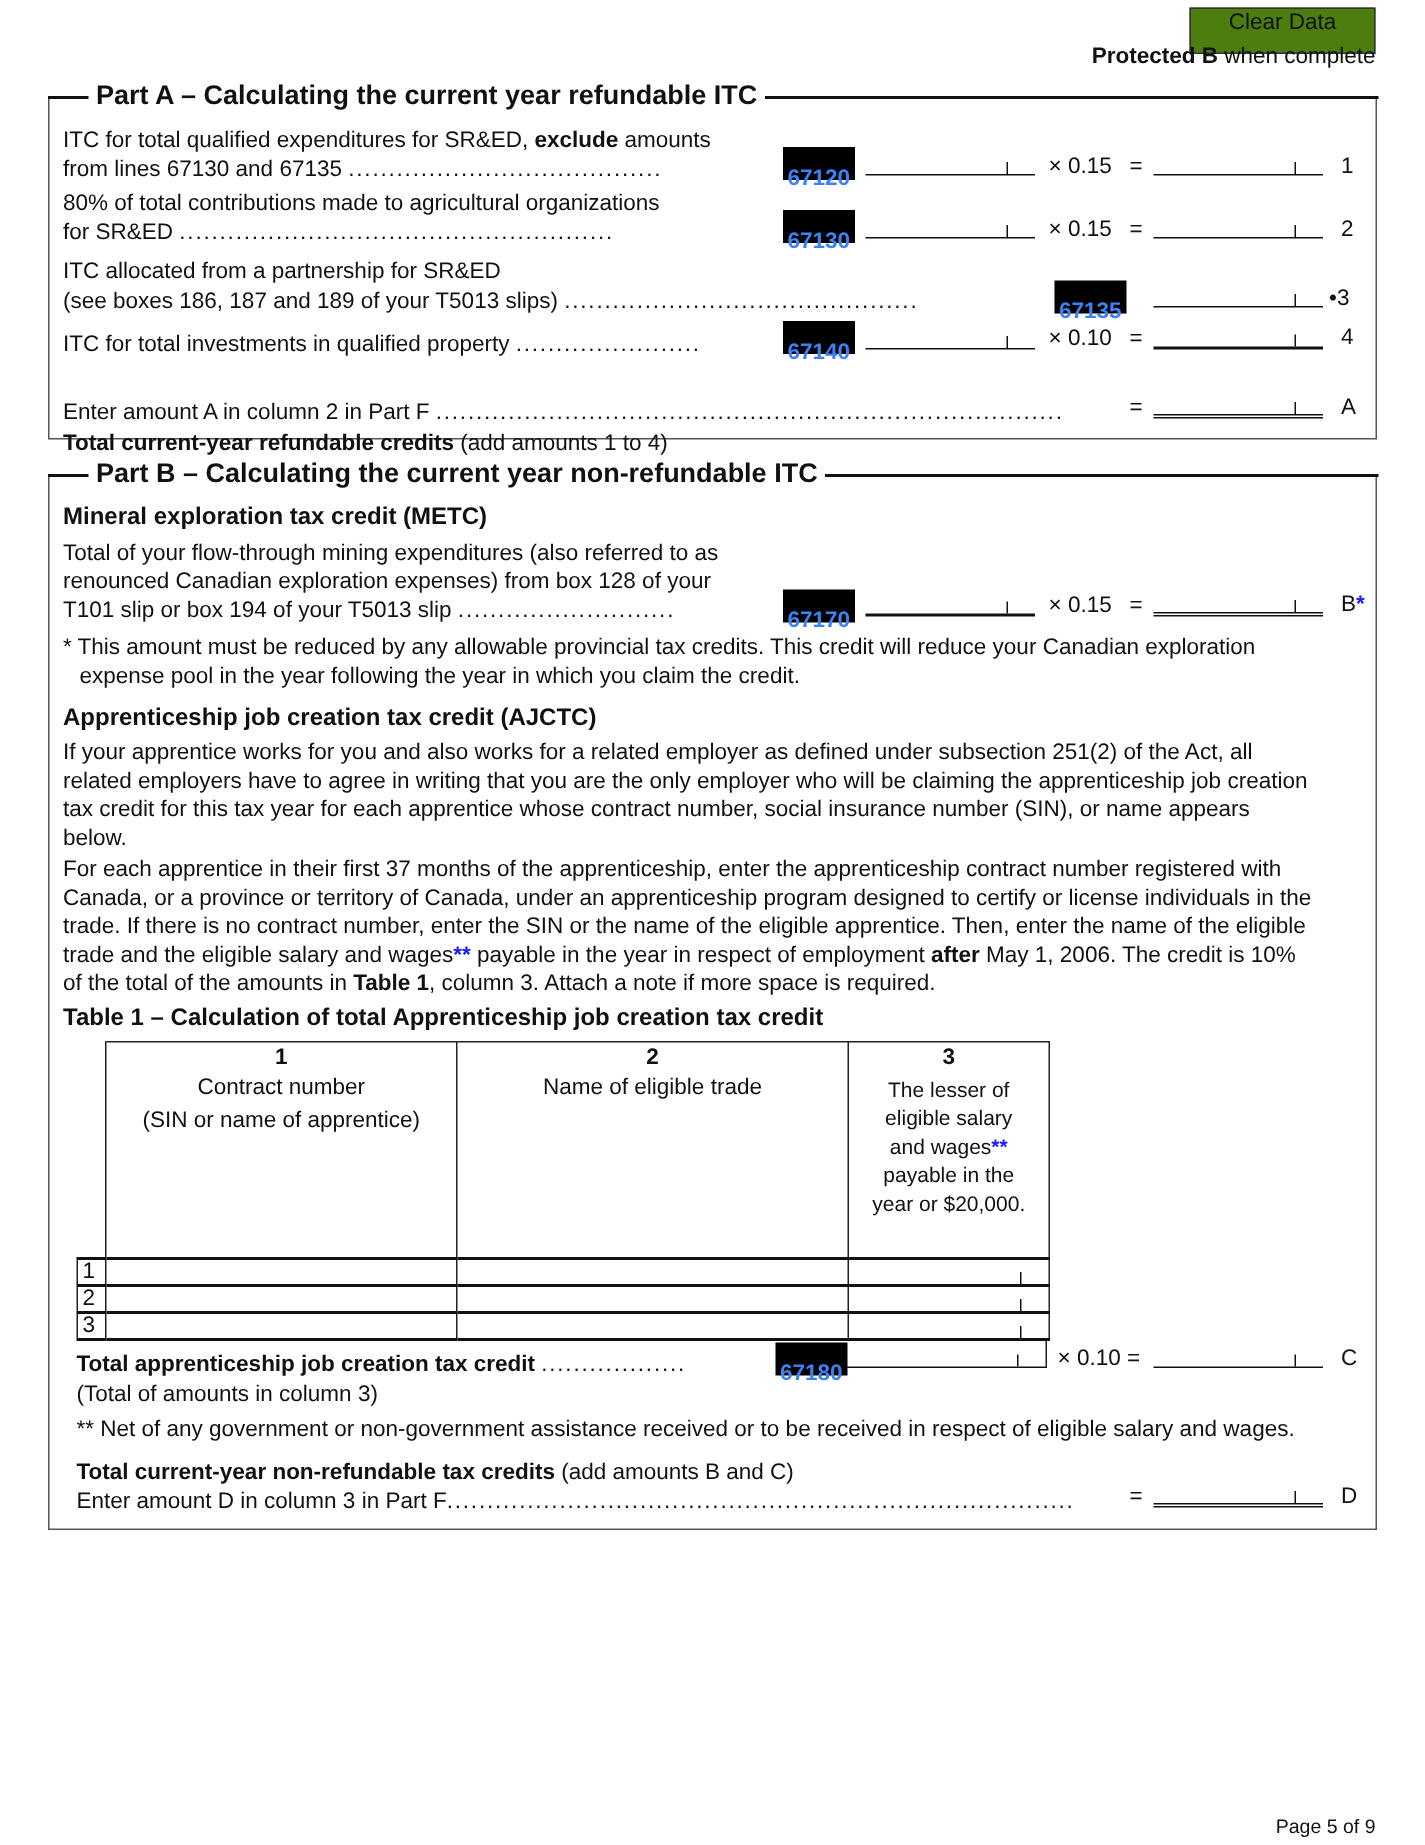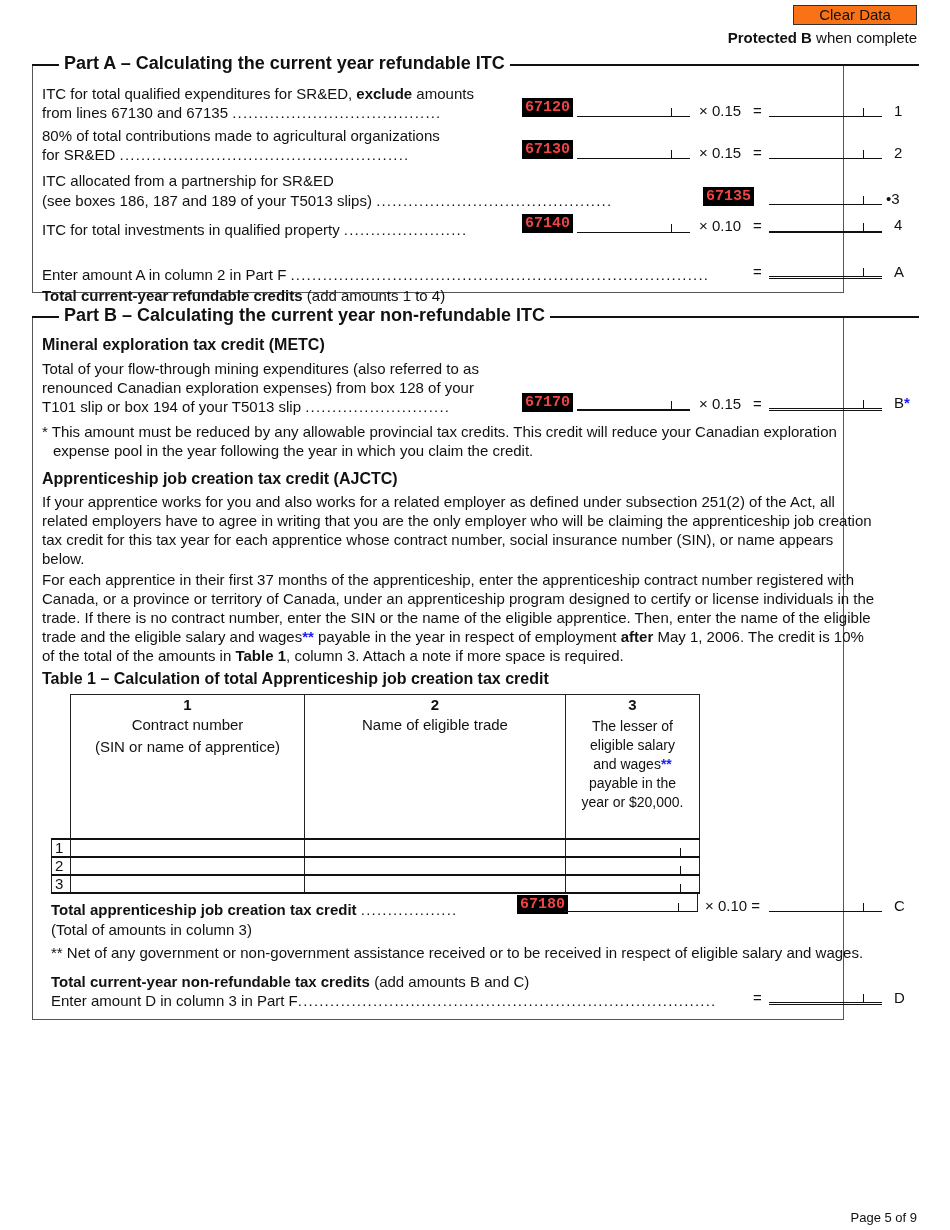--- a/index.html
+++ b/index.html
@@ -1,26 +1,26 @@
 <!DOCTYPE html>
 <html><head>
 <meta charset="utf-8">
 <style>
   * { box-sizing: border-box; margin: 0; padding: 0; }
   html, body { width: 950px; height: 1230px; background: #ffffff; }
   body { position: relative; font-family: "Liberation Sans", sans-serif; font-size: 15px; color: #111; overflow: hidden; }
   .abs { position: absolute; }
-  .clear-btn { left: 793px; top: 5px; width: 124px; height: 20px; background: #f97316; border: 1.5px solid #333; font-size: 15px; text-align: center; line-height: 17px; cursor: pointer; }
+  .clear-btn { left: 793px; top: 5px; width: 124px; height: 31px; background: #4d7c0f; border: 1.5px solid #333; font-size: 15px; text-align: center; line-height: 17px; cursor: pointer; }
   .protected { right: 33px; top: 29px; font-size: 15px; white-space: nowrap; padding-left: 20px; }
-  .section { position: absolute; left: 32px; width: 812px; border: 1px solid #555; }
+  .section { position: absolute; left: 32px; width: 886px; border: 1px solid #555; }
   .section-top { position: absolute; top: -1px; height: 2px; background: #111; }
   .section-title { position: absolute; left: 26px; top: -12px; background: #fff; padding: 0 5px; font-weight: bold; font-size: 18px; white-space: nowrap; }
   .txt { position: absolute; white-space: nowrap; line-height: 19px; }
   .dots { letter-spacing: 1.2px; }
-  .code { position: absolute; background: #000; color: #ef4444; font-weight: bold; font-size: 15px; padding: 0 3px; line-height: 19px; height: 19px; font-family: Liberation Mono, monospace; }
+  .code { position: absolute; background: #000; color: #3b82f6; font-weight: bold; font-size: 15px; padding: 11px 3px; line-height: 19px; height: 19px; }
   .field { position: absolute; height: 18px; border-bottom: 1px solid #111; cursor: text; }
   .field .tick { position: absolute; right: 18px; bottom: 0; width: 1px; height: 8px; background: #111; }
   .field.dbl { border-bottom: 3px double #111; }
   .bold { font-weight: bold; }
   .blue { color: #1a1aff; font-weight: bold; }
   .h3 { font-weight: bold; font-size: 16px; }
   .para { position: absolute; line-height: 19px; font-size: 15px; }
   table.t1 { position: absolute; border-collapse: collapse; }
   .t1 td { border: 1px solid #222; padding: 0; vertical-align: top; font-size: 15px; }
   .t1 .hdr { text-align: center; }

